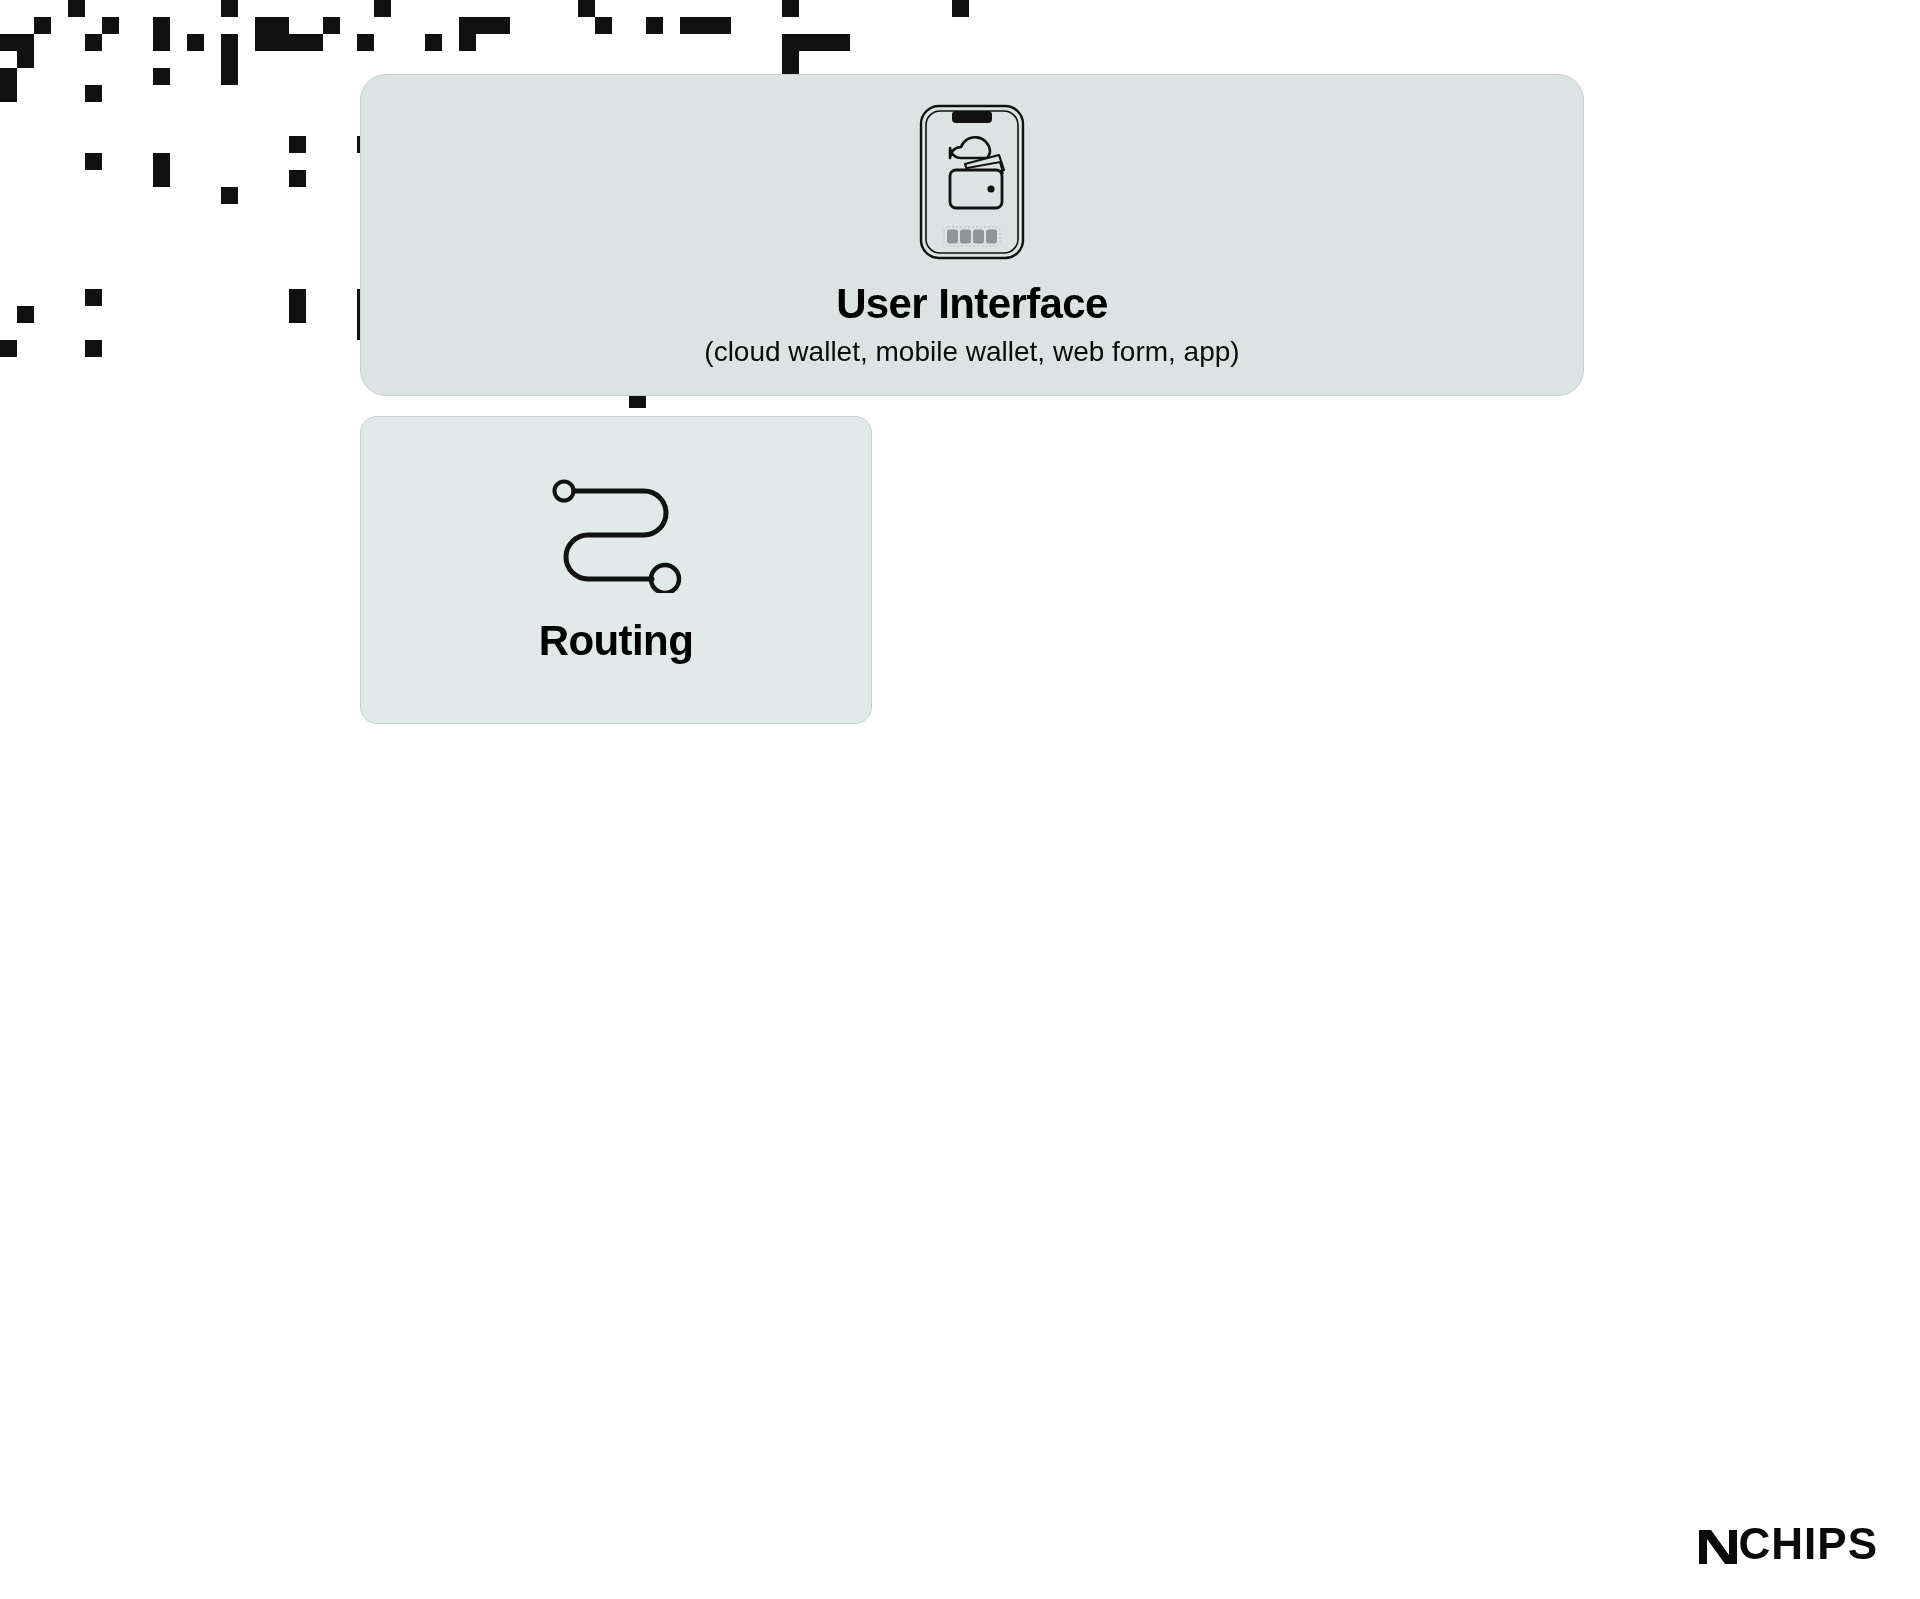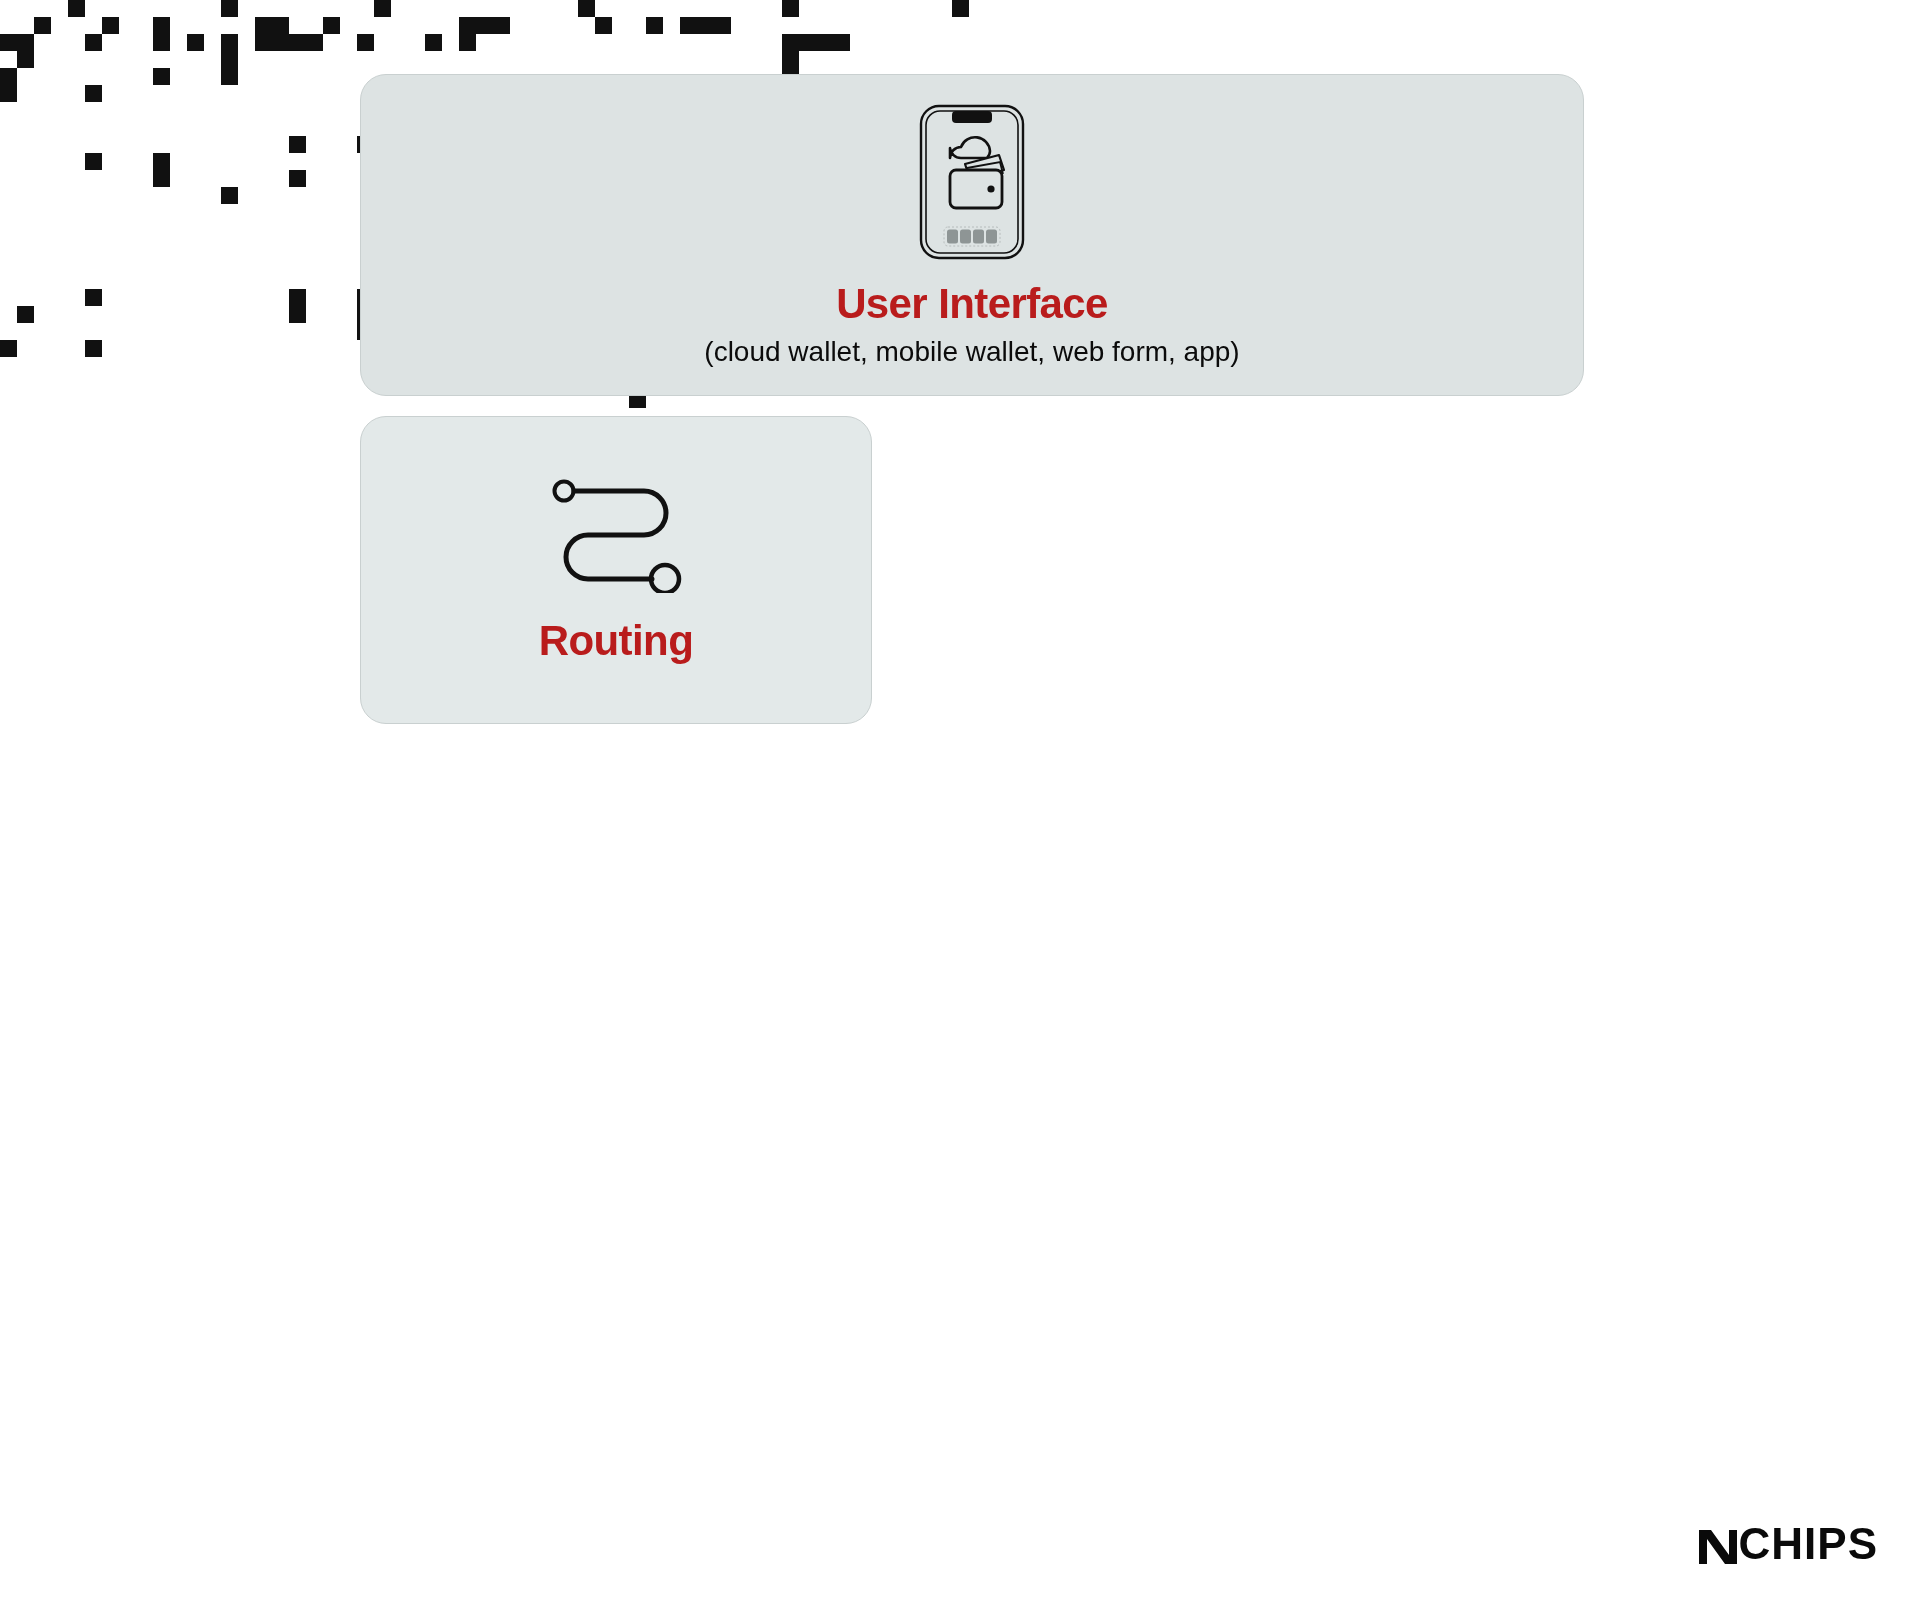--- a/index.html
+++ b/index.html
@@ -45,39 +45,39 @@
     align-items: center;
     justify-content: center;
     text-align: center;
   }
 
   .card-row {
     display: flex;
     gap: 22px;
     margin-top: 20px;
   }
-  .card-row .card { flex: 0 0 auto; }
+  .card-row .card { flex: 0 0 auto; border-radius: 17px; }
 
   #card-user-interface  { height: 322px; background: #dde3e3; }
   #card-routing         { height: 308px; width: 512px;  background: #e3e9e9; }
   #card-directory       { height: 308px; width: 690px;  background: #e5eaea; }
   #card-authorization   { height: 350px; background: #eef3f3; margin-top: 20px; }
   #card-settlement      { height: 350px; background: #f6f9f9; margin-top: 20px; }
 
   .card-icon {
     display: flex;
     align-items: center;
     justify-content: center;
     margin-bottom: 18px;
   }
 
   .card-title {
     font-size: 42px;
     font-weight: 700;
-    color: #b91c1c;
+    color: #000000;
     letter-spacing: -0.6px;
     line-height: 1.12;
   }
   .card-subtitle {
     font-size: 28px;
     font-weight: 400;
     color: #0b0b0b;
     margin-top: 8px;
     line-height: 1.2;
   }

